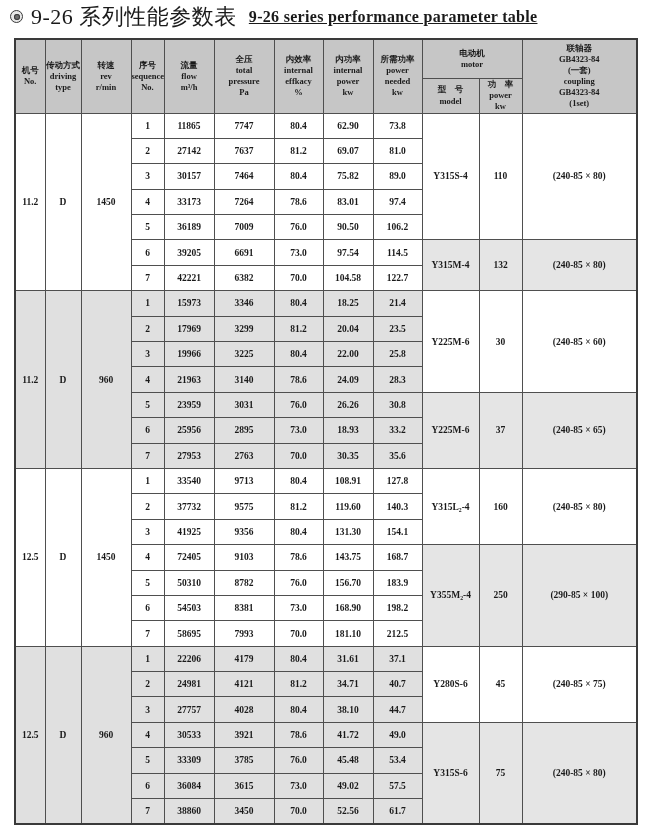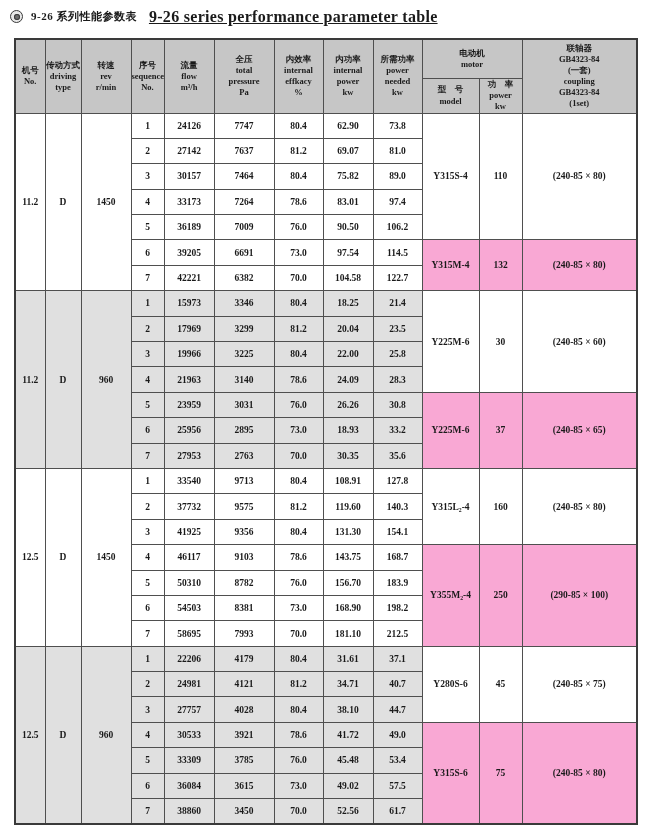--- a/index.html
+++ b/index.html
@@ -13,21 +13,21 @@
   .page { position: relative; width: 650px; height: 834px; overflow: hidden; }
 
   
   .title-row { display: flex; align-items: center; padding: 7px 0 0 10px; height: 26px; }
   .bullet {
     width: 13px; height: 13px; border: 1.5px solid #3a3a3a; border-radius: 50%;
     display: inline-flex; align-items: center; justify-content: center;
     margin-right: 8px; flex: 0 0 auto; background: #e8e8e8;
   }
   .bullet-inner { width: 6px; height: 6px; border-radius: 50%; background: #6f6f6f; box-shadow: inset 0 0 0 1px #3a3a3a; }
-  .title-zh { font-weight: bold; font-size: 11px; letter-spacing: 0.5px; }
+  .title-zh { font-weight: normal; font-size: 22px; letter-spacing: 0.5px; }
   .title-en { font-weight: bold; font-size: 16px; margin-left: 12px; letter-spacing: 0.3px; text-decoration: underline; }
 
   
   table.ptable {
     border-collapse: collapse; table-layout: fixed;
     width: 622px; margin: 12px 0 0 14px;
     border: 2px solid #3a3a3a;
   }
   .ptable th, .ptable td {
     border: 1px solid #4f4f4f;
@@ -42,21 +42,21 @@
   }
   .ptable td {
     font-size: 9.5px; height: 25.4px;
     background: #ffffff;
     white-space: nowrap;
   }
   tr.h1 { height: 39px; }
   tr.h2 { height: 35px; }
   tr.sh td { background: #e0e0e0; }   
   .ptable td.mw { background: #ffffff; margin-top: 12px; } 
-  .ptable td.mg { background: #f9a8d4; } 
+  .ptable td.mg { background: #e5e5e5; } 
 </style>
 </head>
 <body>
 
 <div class="page">
 
   <div class="title-row">
     <span class="bullet">
         <span class="bullet-inner"></span>
       </span>
@@ -126,21 +126,21 @@
         <th>功　率
 power
 kw</th>
       </tr>
 
       <tr>
         <td rowspan="7">11.2</td>
         <td rowspan="7">D</td>
         <td rowspan="7">1450</td>
         <td>1</td>
-        <td>24126</td>
+        <td>11865</td>
         <td>7747</td>
         <td>80.4</td>
         <td>62.90</td>
         <td>73.8</td>
         <td rowspan="5" class="mw">Y315S-4</td>
         <td rowspan="5" class="mw">110</td>
         <td rowspan="5" class="mw">(240-85 × 80)</td>
       </tr>
       <tr>
         <td>2</td>
@@ -285,21 +285,21 @@
       <tr>
         <td>3</td>
           <td>41925</td>
           <td>9356</td>
           <td>80.4</td>
           <td>131.30</td>
           <td>154.1</td>
       </tr>
       <tr>
         <td>4</td>
-          <td>46117</td>
+          <td>72405</td>
           <td>9103</td>
           <td>78.6</td>
           <td>143.75</td>
           <td>168.7</td>
         <td rowspan="4" class="mg">Y355M₂-4</td>
         <td rowspan="4" class="mg">250</td>
         <td rowspan="4" class="mg">(290-85 × 100)</td>
       </tr>
       <tr>
         <td>5</td>

